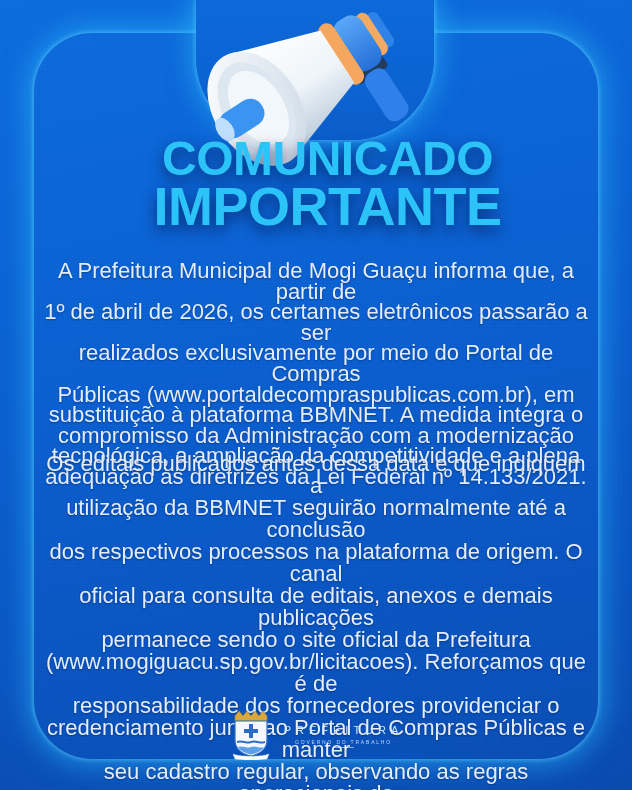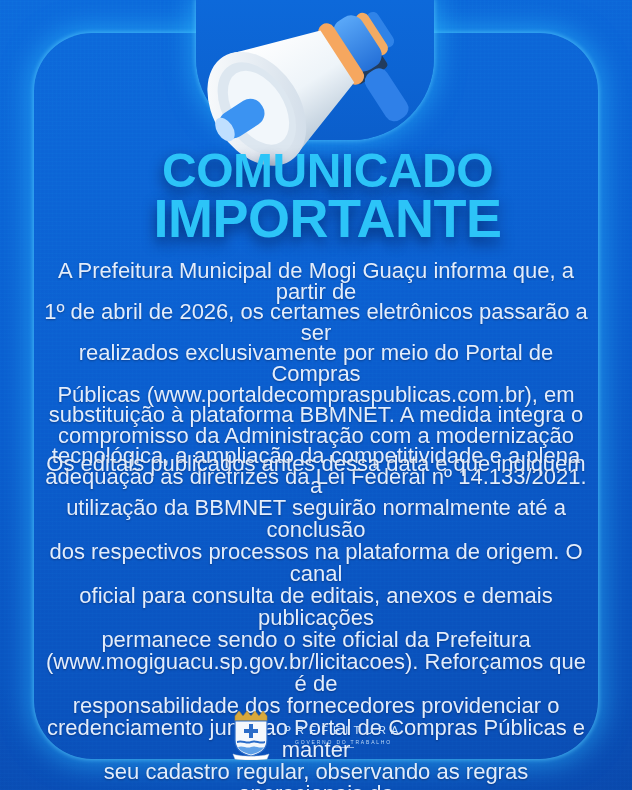--- a/index.html
+++ b/index.html
@@ -103,21 +103,21 @@
 
     <ellipse cx="52" cy="81" rx="43" ry="62" fill="url(#bellGrad)"></ellipse>
     <ellipse cx="52" cy="81" rx="33" ry="51" fill="#dde7f0"></ellipse>
     <ellipse cx="54" cy="81" rx="25" ry="41" fill="#f2f7fb"></ellipse>
 
     <rect x="10" y="67" width="48" height="28" rx="13" fill="#3b93f2"></rect>
     <ellipse cx="14" cy="81" rx="8" ry="13" fill="#bfdfff"></ellipse>
   </g>
 </svg>
 
-<h1 class="title" style="margin:12px;padding-left:23px;">
+<h1 class="title" style="margin:0;padding-left:23px;">
   <span class="l1">COMUNICADO</span>
   <span class="l2">IMPORTANTE</span>
 </h1>
 
 <p class="para p1">A Prefeitura Municipal de Mogi Guaçu informa que, a partir de
 1º de abril de 2026, os certames eletrônicos passarão a ser
 realizados exclusivamente por meio do Portal de Compras
 Públicas (www.portaldecompraspublicas.com.br), em
 substituição à plataforma BBMNET. A medida integra o
 compromisso da Administração com a modernização

